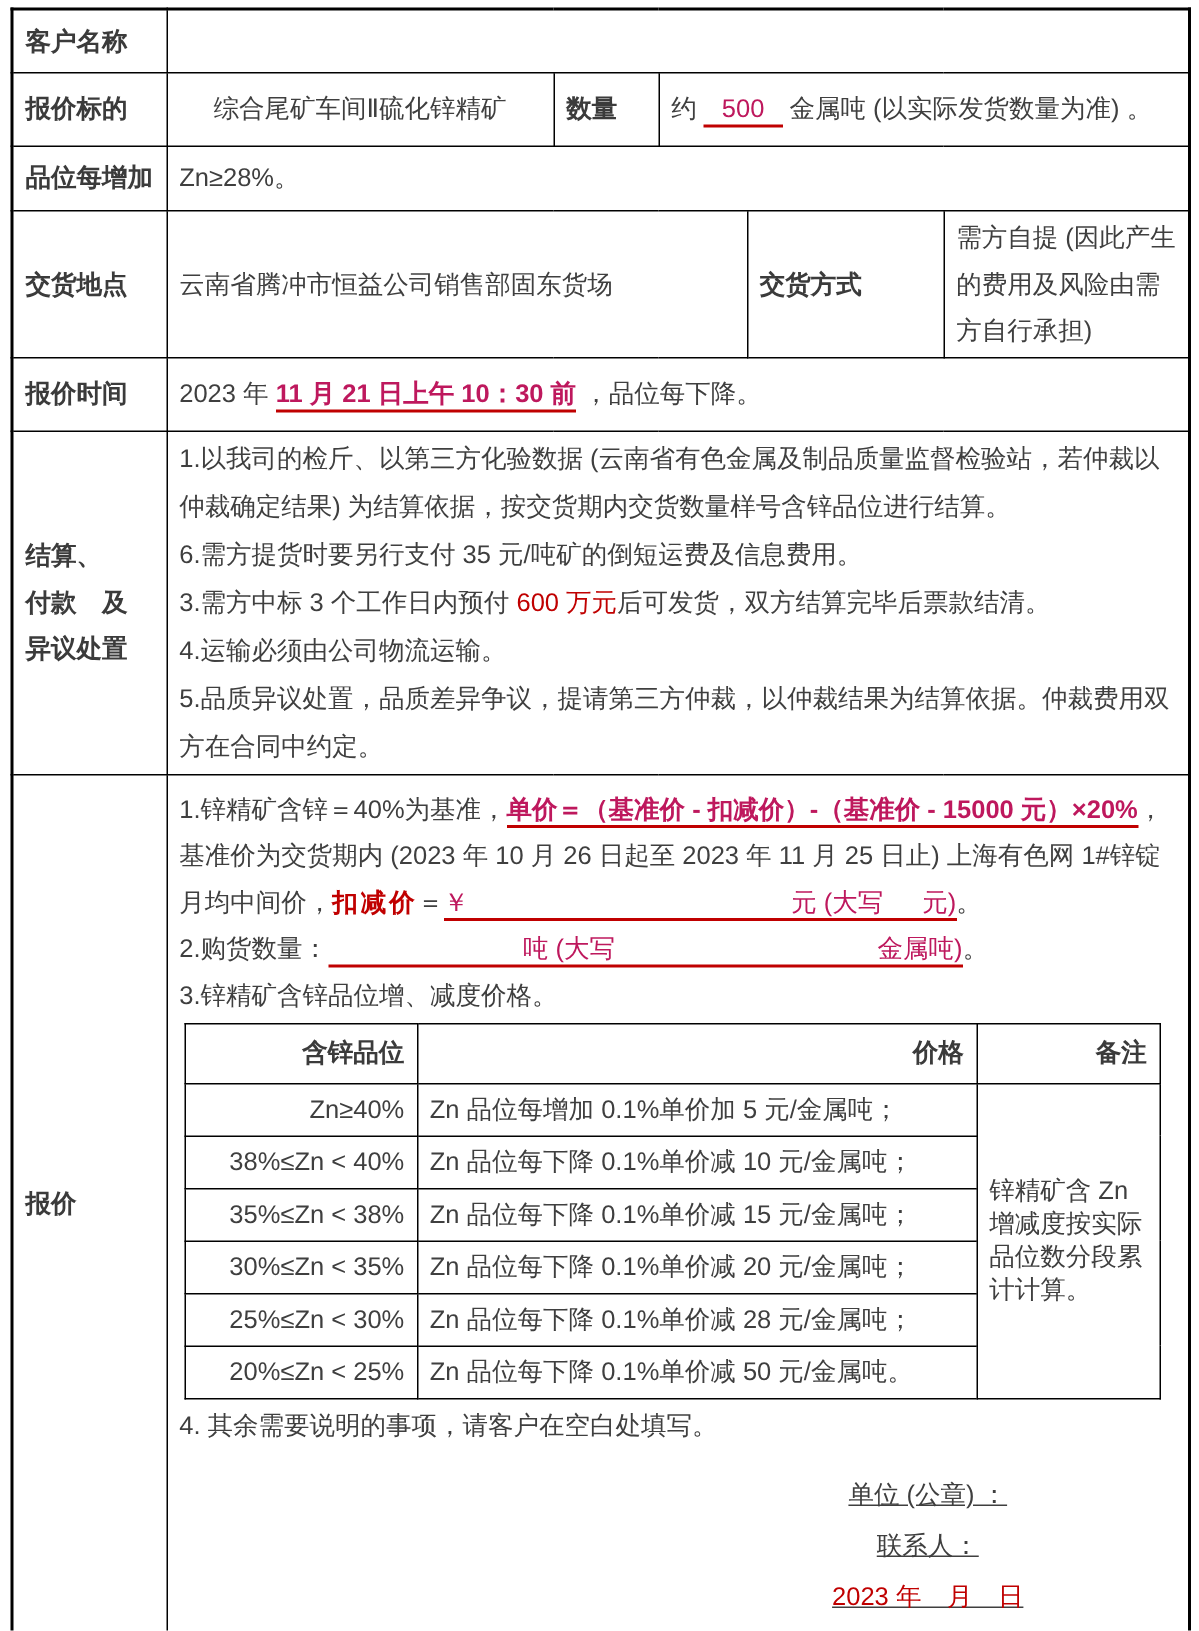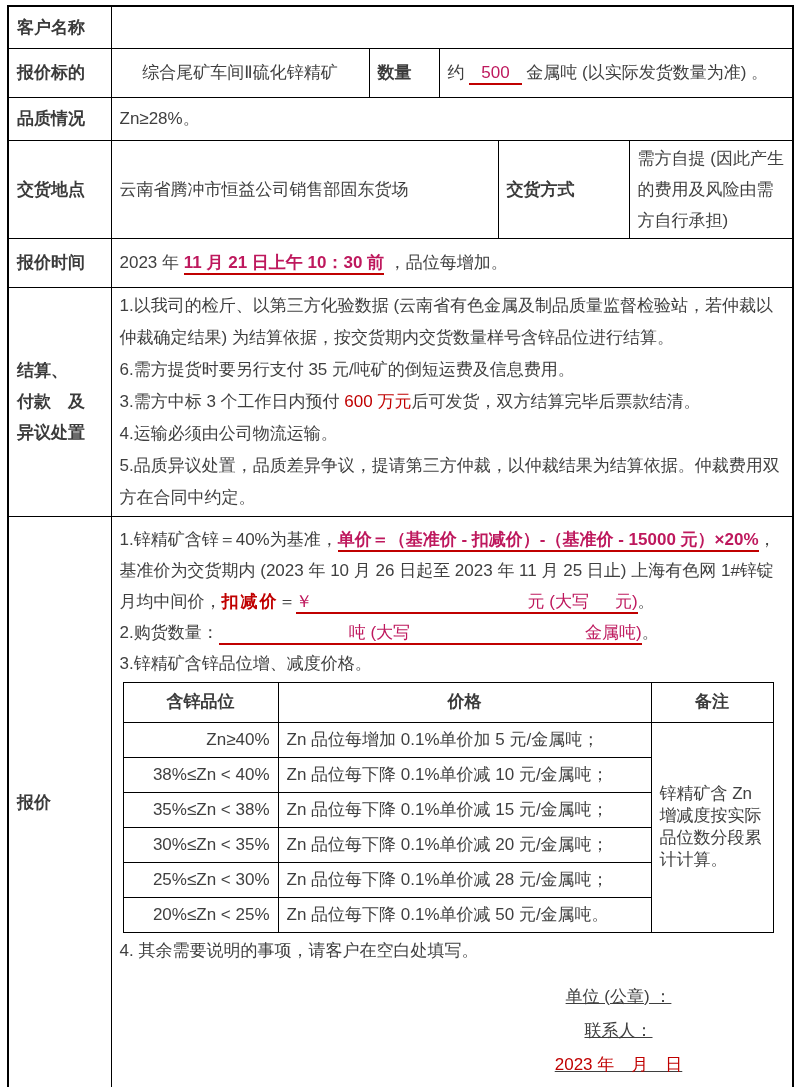--- a/index.html
+++ b/index.html
@@ -34,21 +34,21 @@
   .lab .lab-line{line-height:31px;}
   table.grades{
     border-collapse:collapse;table-layout:fixed;width:650px;margin:3px 0 2px 3px;
   }
   table.grades td,table.grades th{
     border:1.5px solid #000;box-sizing:border-box;padding:1px 8px;
     font-weight:normal;color:#3f3f3f;line-height:22px;
   }
   table.grades tr{height:35px;}
   table.grades tr.ghead{height:40px;}
-  table.grades th{font-weight:bold;text-align:center;color:#3b3b3b;}
+  table.grades th{font-weight:bold;text-align:right;color:#3b3b3b;}
   td.grade{text-align:right;}
   td.remark{font-weight:bold;vertical-align:middle;line-height:34px;padding-left:10px;}
   .method-cell{text-align:center;line-height:31px;padding:2px 6px;}
   .sign-block{
     width:215px;margin-left:auto;margin-right:58px;margin-top:14px;
     line-height:34px;text-align:center;text-decoration:underline;
   }
   .sign-block div{white-space:nowrap;}
 </style>
 </head>
@@ -76,37 +76,37 @@
         <td class="val vcenter">综合尾矿车间Ⅱ硫化锌精矿</td>
         <td class="lab">数量</td>
         <td class="val" colspan="3">
           <span>约</span>
           <span class="rl padnum">500</span>
           <span>金属吨 (以实际发货数量为准) 。</span>
         </td>
       </tr>
 
       <tr class="r3">
-        <td class="lab">品质情况</td>
+        <td class="lab">品位每增加</td>
         <td class="val" colspan="5">Zn≥28%。</td>
       </tr>
 
       <tr class="r4">
         <td class="lab">交货地点</td>
         <td class="val" colspan="3">云南省腾冲市恒益公司销售部固东货场</td>
         <td class="lab">交货方式</td>
         <td class="val method-cell">需方自提 (因此产生的费用及风险由需方自行承担)</td>
       </tr>
 
       <tr class="r5">
         <td class="lab">报价时间</td>
         <td class="val" colspan="5">
           <span>2023 年 </span>
           <span class="rl b">11 月 21 日上午 10：30 前</span>
-          <span>，品位每增加。</span>
+          <span>，品位每下降。</span>
         </td>
       </tr>
 
       <tr class="r6">
         <td class="lab">
           <div class="lab-line">结算、</div>
           <div class="lab-line">付款　及</div>
           <div class="lab-line">异议处置</div>
         </td>
         <td class="val vtop settle-cell" colspan="5">

